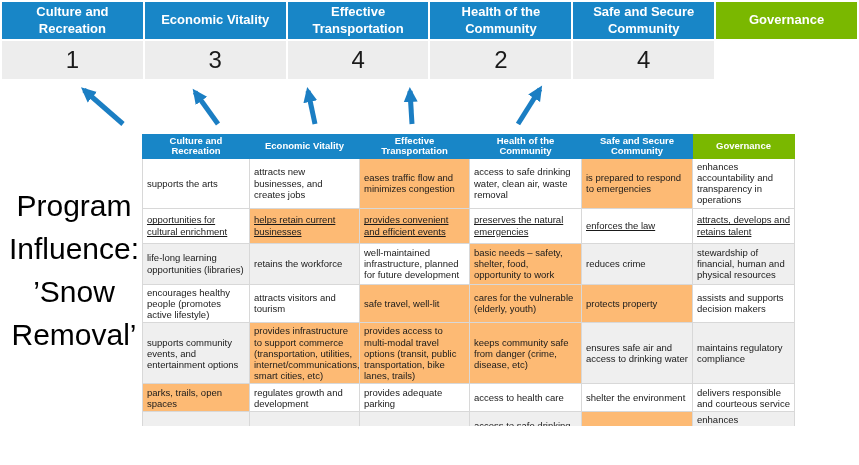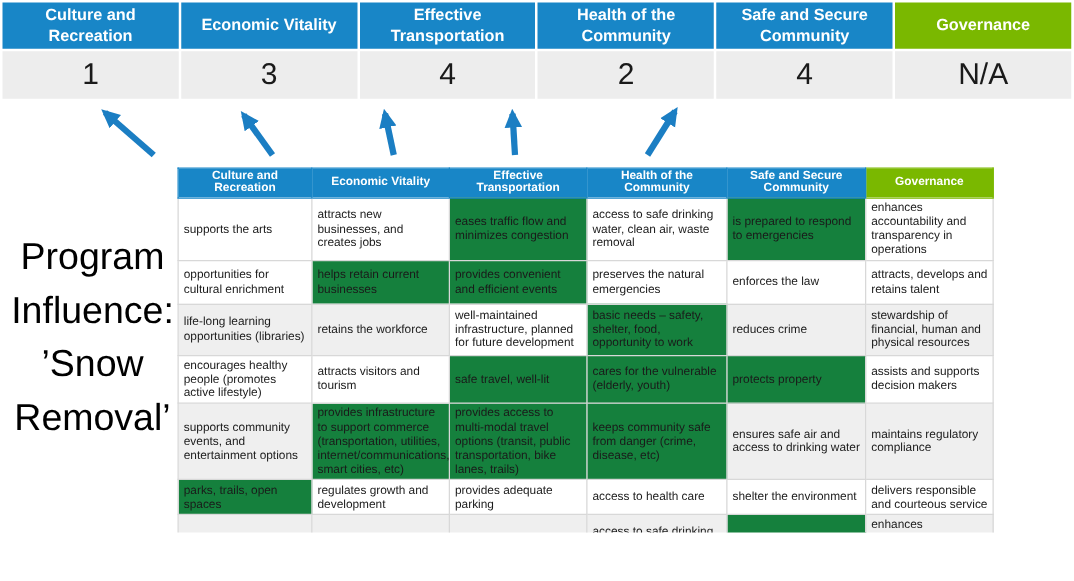--- a/index.html
+++ b/index.html
@@ -26,23 +26,23 @@
   
   table.matrix { position: absolute; left: 142px; top: 134px; width: 652px; border-collapse: collapse;
                  table-layout: fixed; font-size: 9.5px; color: #1a1a1a; }
   table.matrix th { background: #1886C7; color: #fff; font-weight: bold; font-size: 9.5px;
                     text-align: center; vertical-align: middle; padding: 1px 2px; line-height: 1.1;
                     height: 22px; border: 1px solid #1886C7; }
   table.matrix th[data-color="green"] { background: #7AB800; border-color: #7AB800; }
   table.matrix td { border: 1px solid #D8D8D8; padding: 2px 4px; vertical-align: middle; line-height: 1.18; }
   td[data-bg="w"] { background: #FFFFFF; }
   td[data-bg="g"] { background: #EFEFEF; }
-  td[data-bg="y"] { background: #15803d; }
+  td[data-bg="y"] { background: #fdba74; }
   td[data-bg="n"] { background: #FFFFFF; border: none; }
-  tr.r1 { height: 35px; } tr.r2 { height: 35px; } tr.r3 { height: 41px; } tr.r4 { height: 28px; }
+  tr.r1 { height: 35px; } tr.r2 { height: 35px; text-decoration: underline; } tr.r3 { height: 41px; } tr.r4 { height: 28px; }
   tr.r5 { height: 56px; } tr.r6 { height: 28px; padding-left: 32px; } tr.r7 { height: 45px; } tr.r8 { height: 37px; }
 </style>
 </head>
 <body>
 
 <div class="canvas">
 
   <div class="scoreboard">
     <div class="sb-col">
       <div class="sb-head" data-color="blue">Culture and Recreation</div>
@@ -59,21 +59,20 @@
     <div class="sb-col">
       <div class="sb-head" data-color="blue">Health of the Community</div>
       <div class="sb-score">2</div>
     </div>
     <div class="sb-col">
       <div class="sb-head" data-color="blue">Safe and Secure Community</div>
       <div class="sb-score">4</div>
     </div>
     <div class="sb-col">
       <div class="sb-head" data-color="green">Governance</div>
-      <div class="sb-score">N/A</div>
     </div>
   </div>
 
   <svg class="arrows" width="859" height="54" viewBox="0 0 859 54">
     <defs>
       <marker id="ah" markerUnits="userSpaceOnUse" markerWidth="16" markerHeight="16" refX="11" refY="8" orient="auto">
         <path d="M0,1 L15,8 L0,15 Z" fill="#1B7EC3"></path>
       </marker>
     </defs>
     <line x1="123" y1="44" x2="84" y2="10" stroke="#1B7EC3" stroke-width="5" marker-end="url(#ah)"></line>

